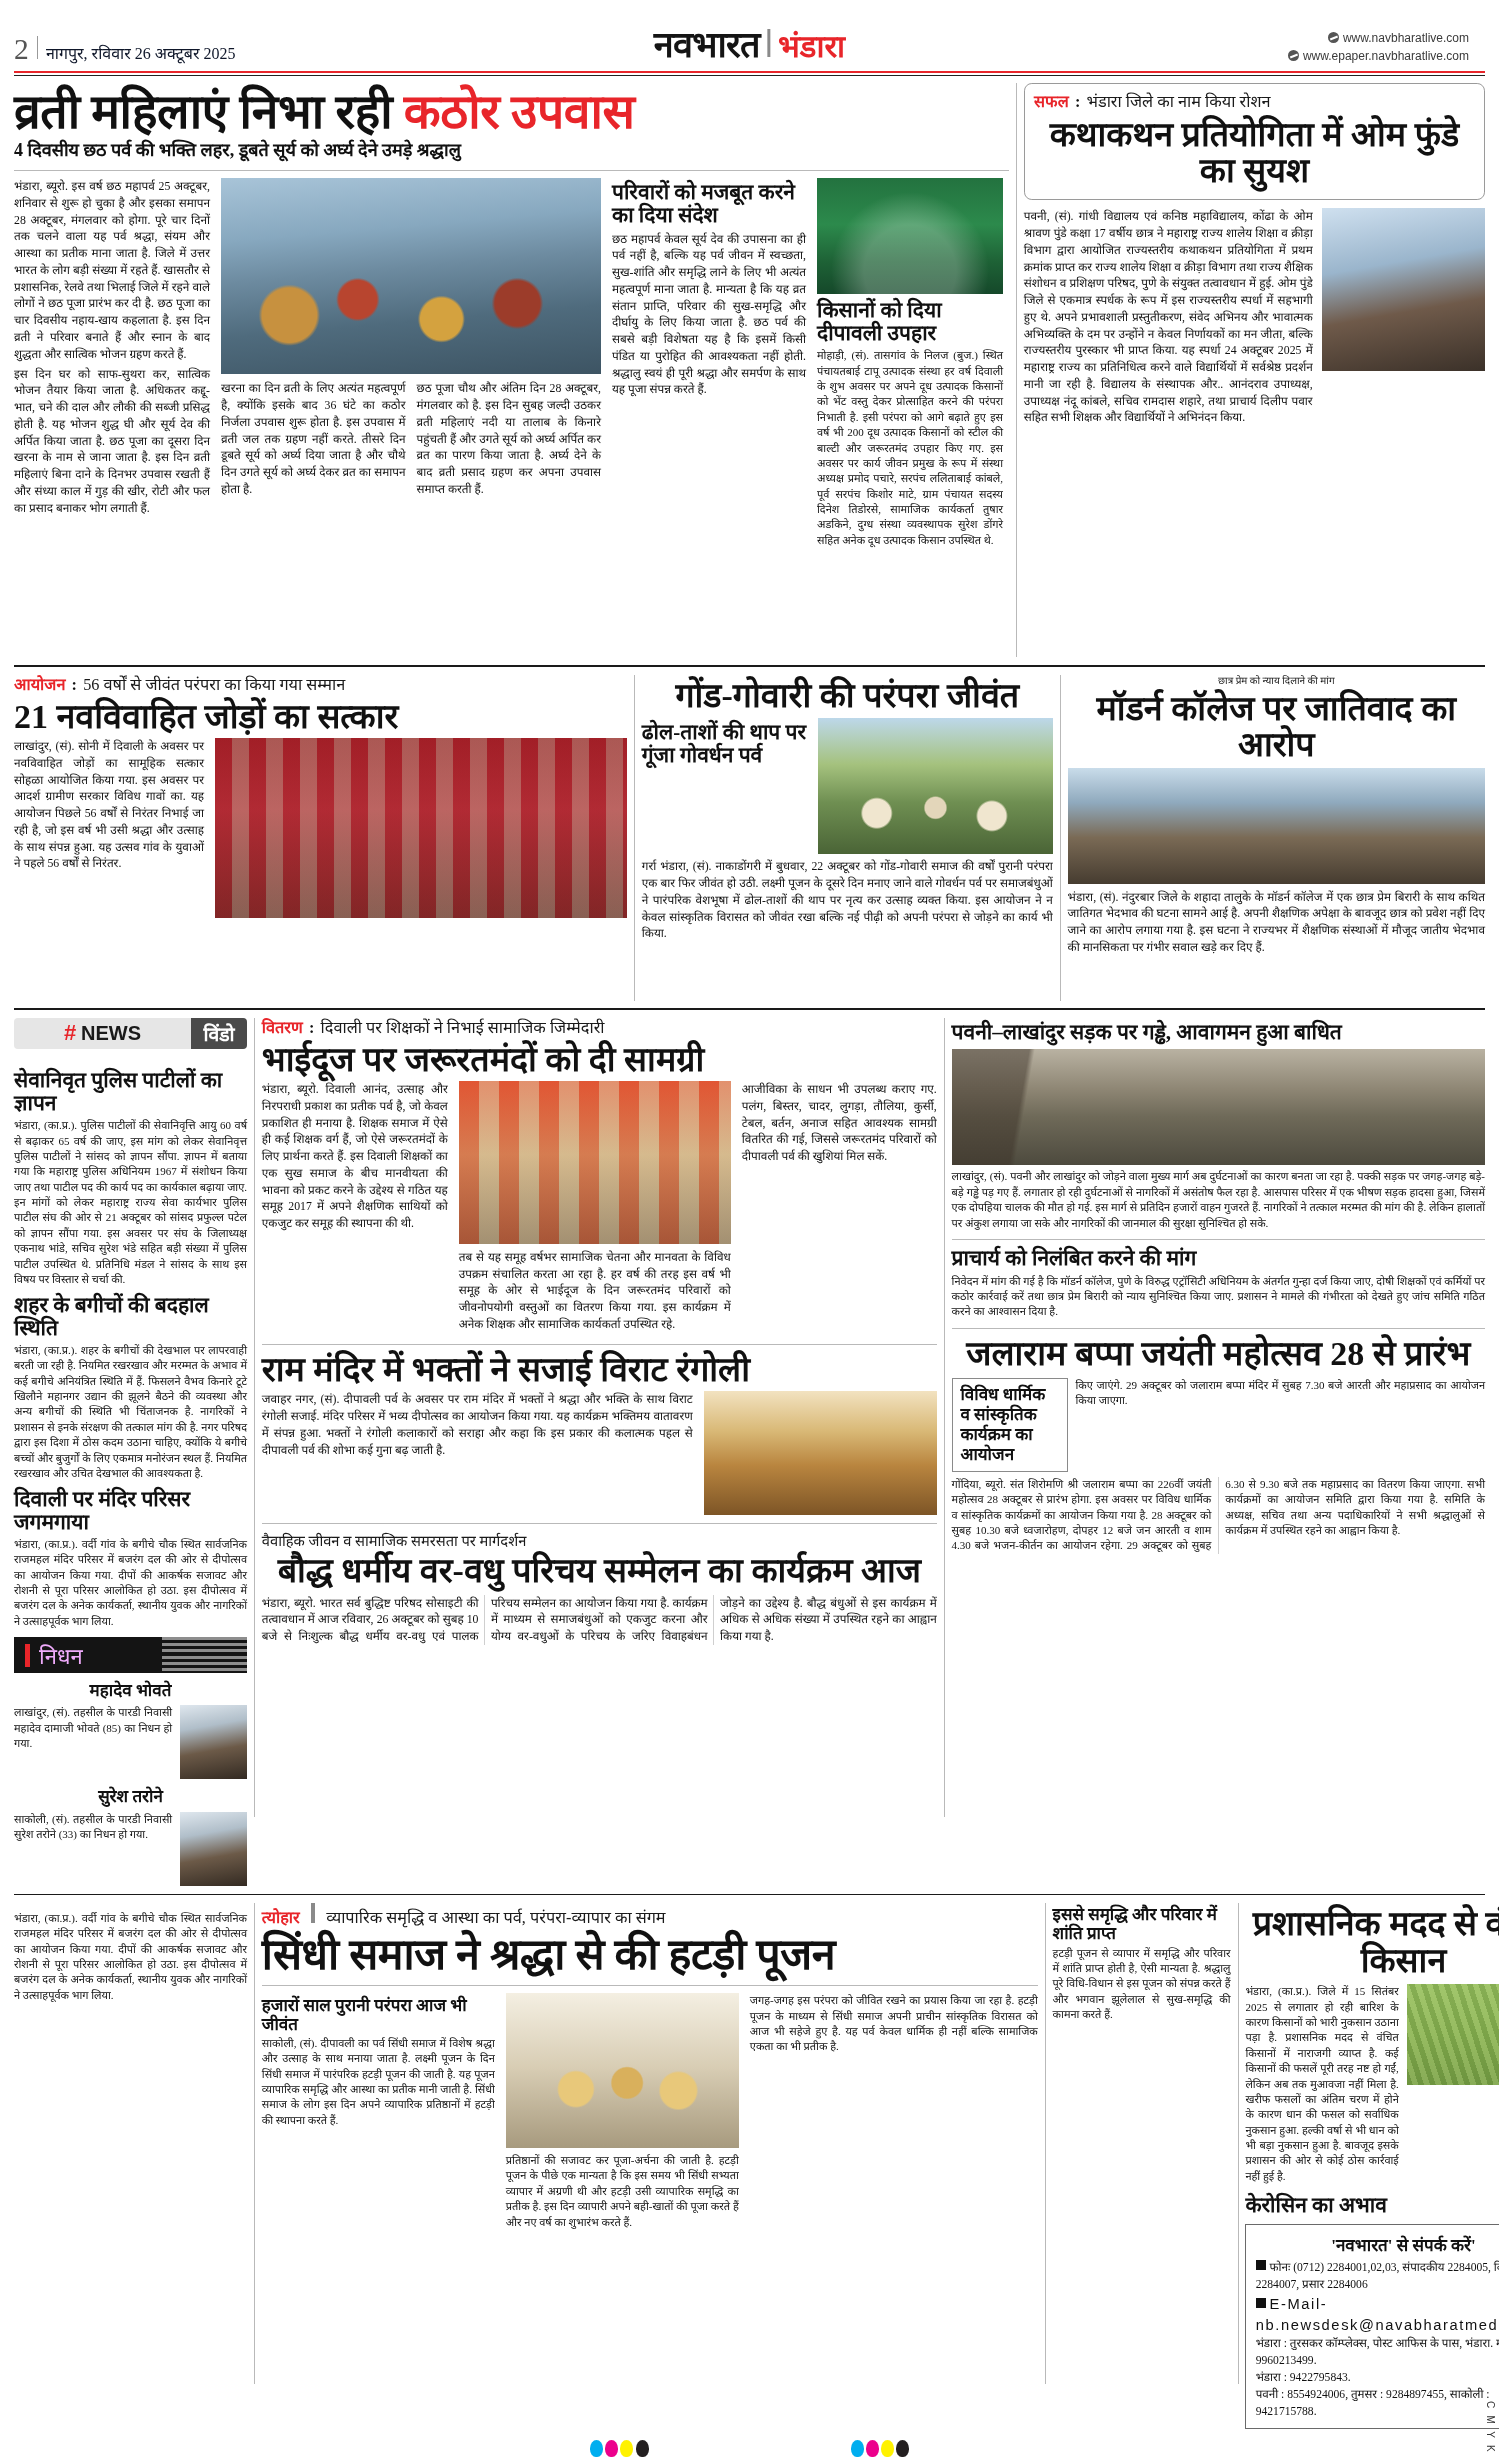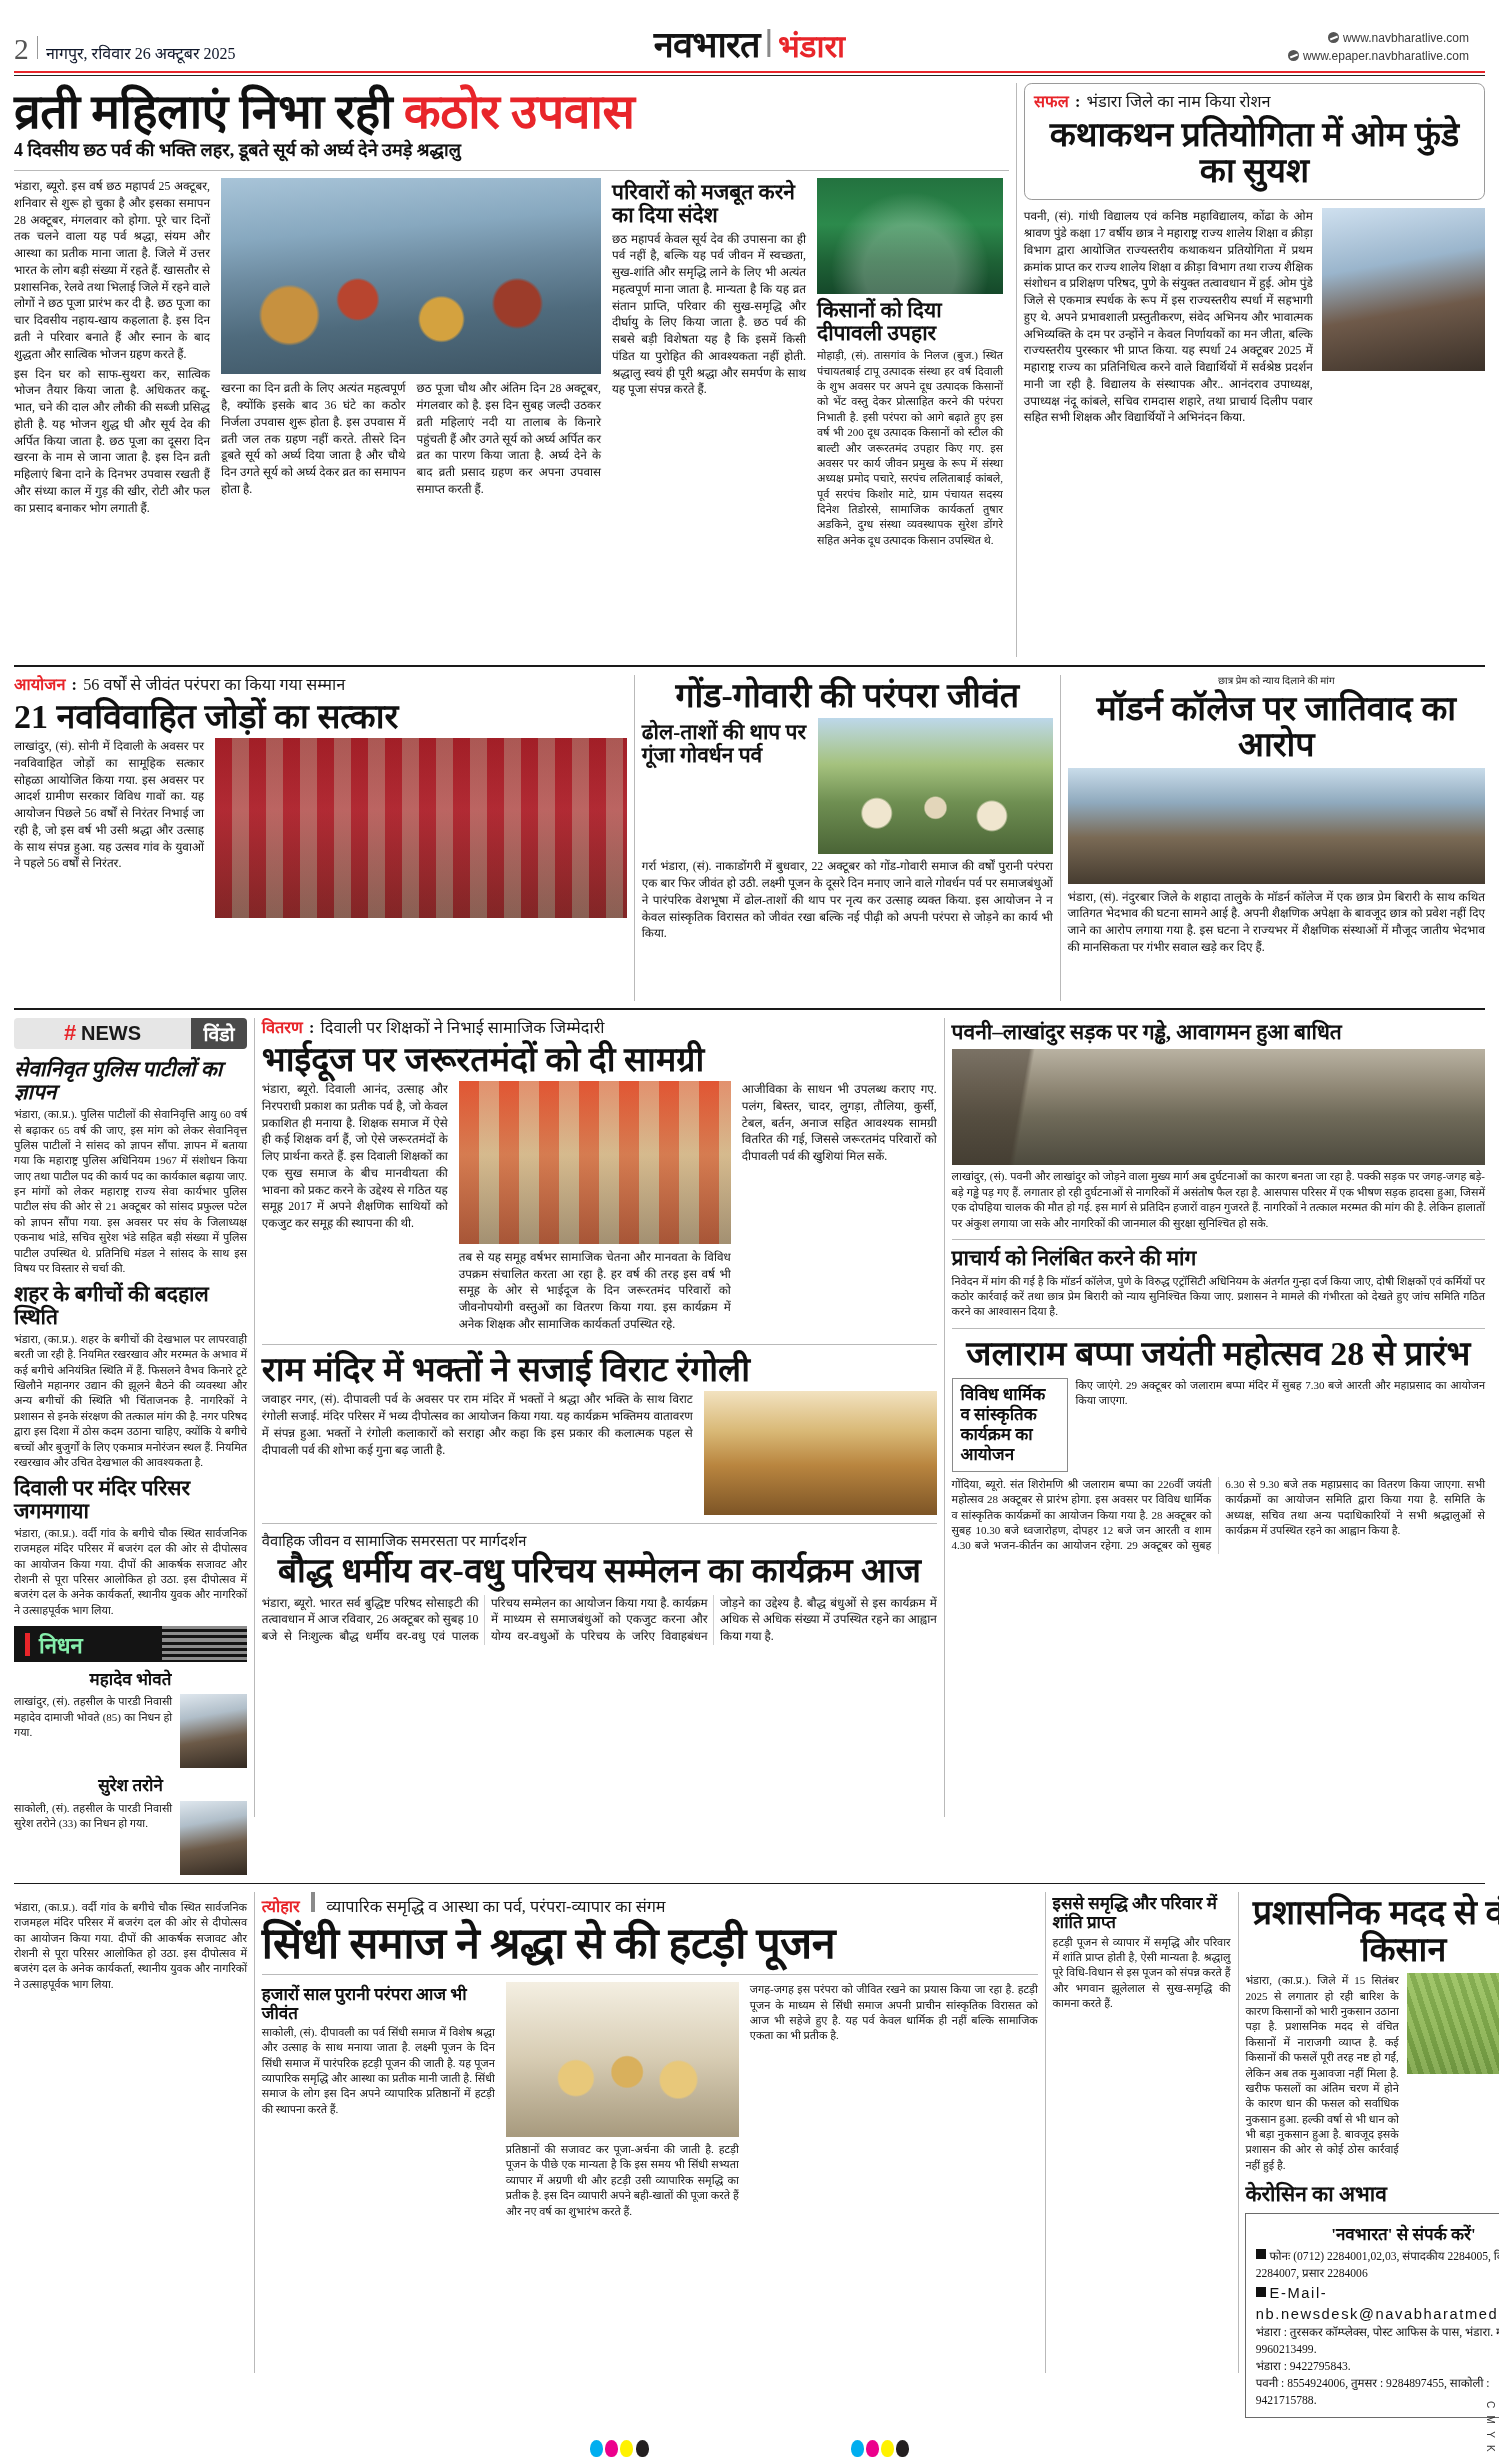--- a/index.html
+++ b/index.html
@@ -102,21 +102,21 @@
   .box-round { border: 0.8px solid #9a9a9a; border-radius: 7.8px; padding: 7.8px 9.3px; }
 
   .news-badge { display: flex; align-items: stretch; height: 31px; border-radius: 3.9px; overflow: hidden; width: 100%; }
   .news-badge .left { background: #e6e6e6; flex: 1; display: flex; align-items: center; justify-content: center; gap: 4.7px; }
   .news-badge .hash { color: #e8252a; font-weight: 900; font-size: 22px; font-family: "Liberation Sans", sans-serif; }
   .news-badge .news { font-weight: 900; font-size: 20px; font-family: "Liberation Sans", sans-serif; color: #1a1a1a; }
   .news-badge .right { background: #4a4a4a; color: #fff; font-weight: 900; font-size: 19.4px; display: flex; align-items: center; padding: 0 12.4px; }
 
   .nidhan-band { background: #141414; height: 36px; display: flex; align-items: center; position: relative; padding-left: 11px; }
   .nidhan-band .redbar { width: 4.7px; height: 23px; background: #e8252a; margin-right: 9.3px; }
-  .nidhan-band .label { color: #86efac; font-weight: 700; font-size: 22px; }
+  .nidhan-band .label { color: #f0abfc; font-weight: 400; font-size: 22px; }
   .nidhan-band .stripes { position: absolute; right: 0; top: 0; bottom: 0; width: 85px;
     background: repeating-linear-gradient(180deg, #8d8d8d 0 3.1px, #141414 3.1px 6.2px); }
 
   .obit { display: flex; gap: 7.8px; margin-top: 4.7px; align-items: flex-start; }
   .obit-name { font-size: 17px; font-weight: 800; text-align: center; margin: 4.7px 0 1.6px; }
   .obit-photo { width: 67px; height: 74px; flex: 0 0 67px; }
 
   .contact-box { border: 0.8px solid #6a6a6a; padding: 7.8px 9.3px; margin-top: 7.8px; }
   .contact-title { text-align: center; font-size: 17px; font-weight: 800; margin-bottom: 3.9px; }
   .contact-line { font-size: 11.6px; line-height: 1.45; }
@@ -266,21 +266,21 @@
   <div class="cols">
 
     <div style="flex:0 0 233px;">
       <div class="news-badge">
         <div class="left">
           <span class="hash">#</span>
           <span class="news">NEWS</span>
         </div>
         <div class="right">विंडो</div>
       </div>
-      <h3 class="head-sm" style="margin-top:9px;font-style:italic;">सेवानिवृत पुलिस पाटीलों का ज्ञापन</h3>
+      <h3 class="head-sm" style="margin-top:20px;">सेवानिवृत पुलिस पाटीलों का ज्ञापन</h3>
       <p class="body small">भंडारा, (का.प्र.). पुलिस पाटीलों की सेवानिवृत्ति आयु 60 वर्ष से बढ़ाकर 65 वर्ष की जाए, इस मांग को लेकर सेवानिवृत्त पुलिस पाटीलों ने सांसद को ज्ञापन सौंपा. ज्ञापन में बताया गया कि महाराष्ट्र पुलिस अधिनियम 1967 में संशोधन किया जाए तथा पाटील पद की कार्य पद का कार्यकाल बढ़ाया जाए. इन मांगों को लेकर महाराष्ट्र राज्य सेवा कार्यभार पुलिस पाटील संघ की ओर से 21 अक्टूबर को सांसद प्रफुल्ल पटेल को ज्ञापन सौंपा गया. इस अवसर पर संघ के जिलाध्यक्ष एकनाथ भांडे, सचिव सुरेश भंडे सहित बड़ी संख्या में पुलिस पाटील उपस्थित थे. प्रतिनिधि मंडल ने सांसद के साथ इस विषय पर विस्तार से चर्चा की.</p>
       <h3 class="head-sm" style="margin-top:6.2px;">शहर के बगीचों की बदहाल स्थिति</h3>
       <p class="body small">भंडारा, (का.प्र.). शहर के बगीचों की देखभाल पर लापरवाही बरती जा रही है. नियमित रखरखाव और मरम्मत के अभाव में कई बगीचे अनियंत्रित स्थिति में हैं. फिसलने वैभव किनारे टूटे खिलौने महानगर उद्यान की झूलने बैठने की व्यवस्था और अन्य बगीचों की स्थिति भी चिंताजनक है. नागरिकों ने प्रशासन से इनके संरक्षण की तत्काल मांग की है. नगर परिषद द्वारा इस दिशा में ठोस कदम उठाना चाहिए, क्योंकि ये बगीचे बच्चों और बुजुर्गों के लिए एकमात्र मनोरंजन स्थल हैं. नियमित रखरखाव और उचित देखभाल की आवश्यकता है.</p>
       <h3 class="head-sm" style="margin-top:6.2px;">दिवाली पर मंदिर परिसर जगमगाया</h3>
       <p class="body small">भंडारा, (का.प्र.). वर्दी गांव के बगीचे चौक स्थित सार्वजनिक राजमहल मंदिर परिसर में बजरंग दल की ओर से दीपोत्सव का आयोजन किया गया. दीपों की आकर्षक सजावट और रोशनी से पूरा परिसर आलोकित हो उठा. इस दीपोत्सव में बजरंग दल के अनेक कार्यकर्ता, स्थानीय युवक और नागरिकों ने उत्साहपूर्वक भाग लिया.</p>
 
       <div class="nidhan-band" style="margin-top:7.8px;">
         <span class="redbar"></span>
         <span class="label">निधन</span>
         <span class="stripes"></span>

